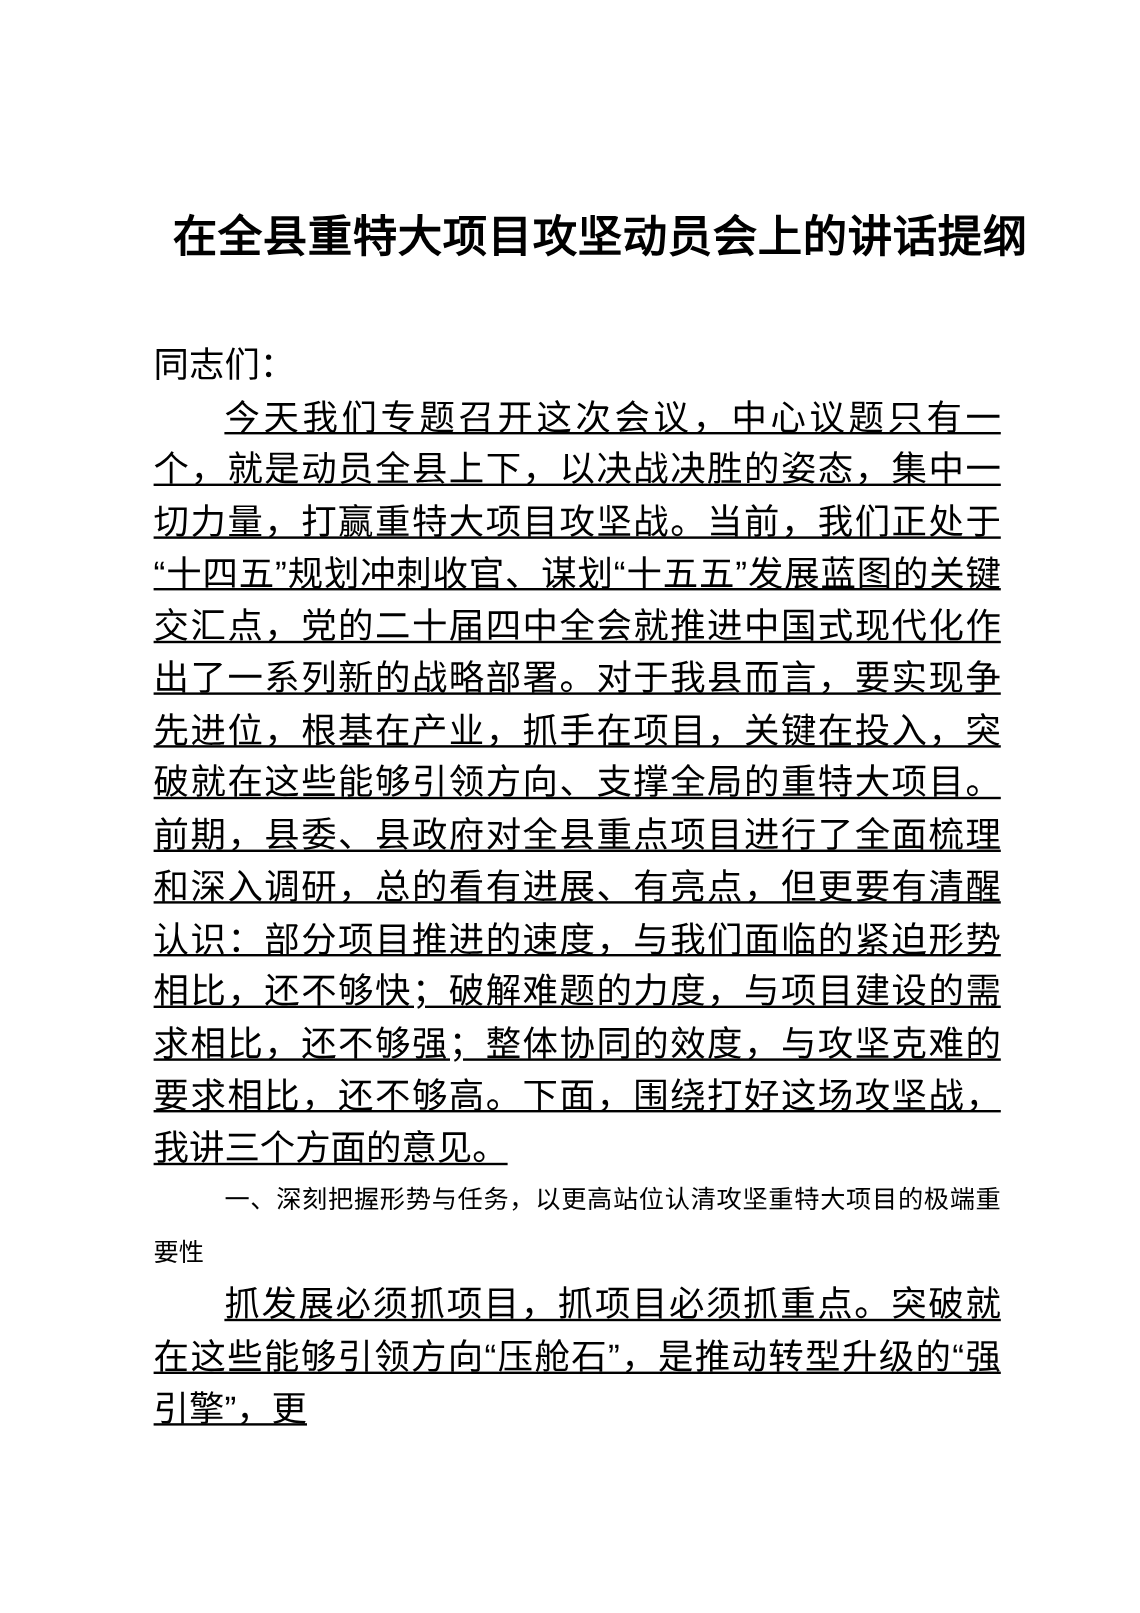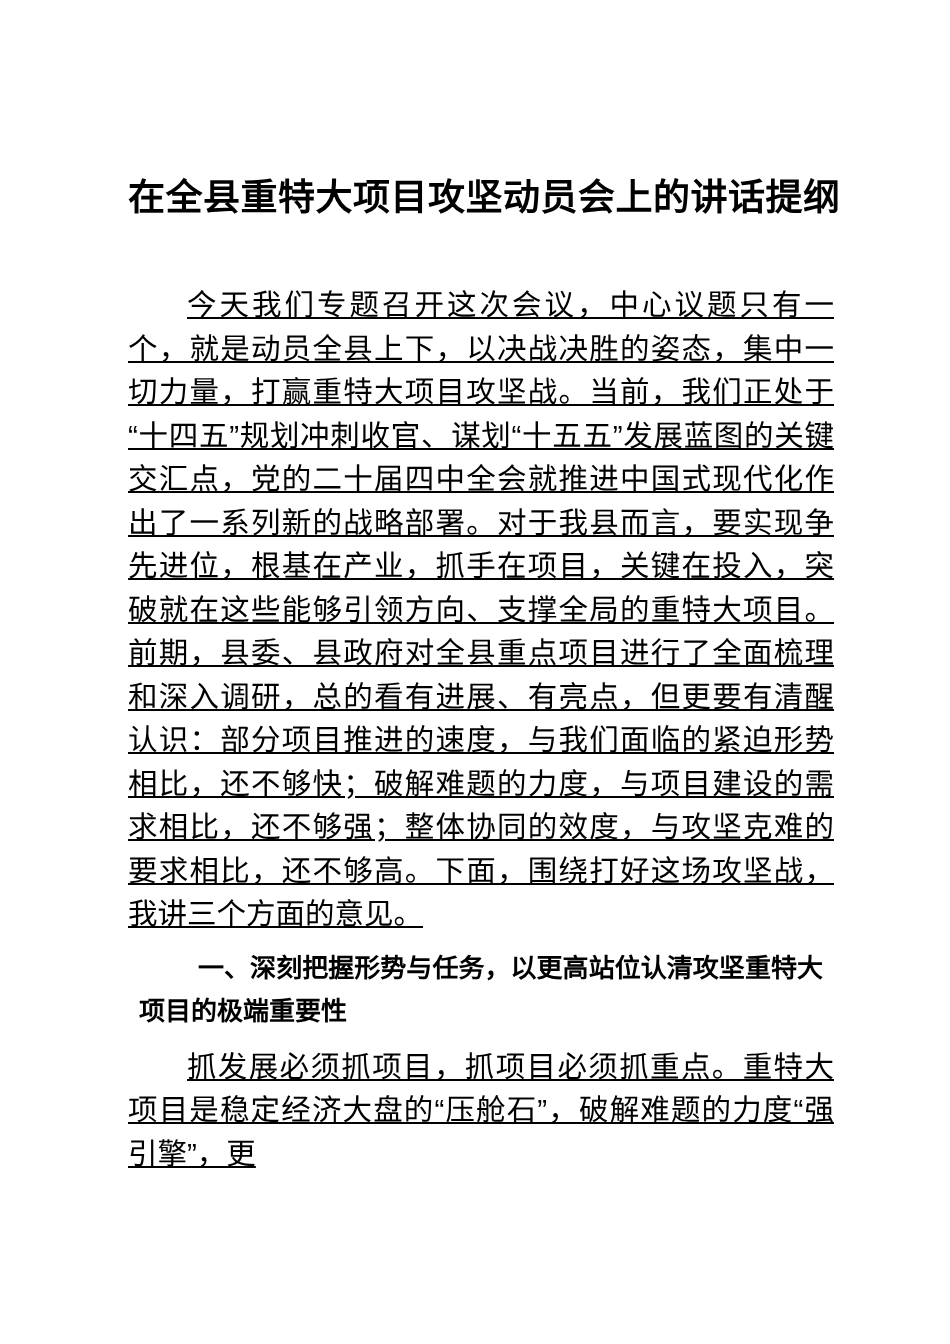--- a/index.html
+++ b/index.html
@@ -33,21 +33,21 @@
   .doc-title {
     margin: 0;
     padding: 0;
     font-size: 37px;
     font-weight: 700;
     line-height: 1.18;
     letter-spacing: 0.5px;
     text-align: center;
     color: #000000;
     position: absolute;
-    left: 0;
+    left: 16px;
     top: 176px;
     width: 706px;
     white-space: nowrap;
   }
 
   
   .body-block {
     position: absolute;
     left: 0;
     top: 283px;
@@ -66,47 +66,48 @@
     letter-spacing: 0px;
     word-break: break-all;
   }
 
   p.para.indent {
     text-indent: 59px;
     text-decoration: underline;
   }
 
   p.heading {
-    margin: 11px;
+    margin: 0;
     padding: 0;
-    font-size: 26px;
-    font-weight: 700;
+    font-size: 21px;
+    font-weight: 400;
     line-height: 43.5px;
     text-align: justify;
     text-justify: inter-ideograph;
     text-indent: 59px;
     color: #000000;
     word-break: break-all;
   }
 </style>
 </head>
 <body>
 
 <div class="page">
 
   <div class="content">
 
     <h1 class="doc-title">在全县重特大项目攻坚动员会上的讲话提纲</h1>
 
     <div class="body-block">
 
+      <p class="para">同志们：</p>
 
       <p class="para indent">今天我们专题召开这次会议，中心议题只有一个，就是动员全县上下，以决战决胜的姿态，集中一切力量，打赢重特大项目攻坚战。当前，我们正处于“十四五”规划冲刺收官、谋划“十五五”发展蓝图的关键交汇点，党的二十届四中全会就推进中国式现代化作出了一系列新的战略部署。对于我县而言，要实现争先进位，根基在产业，抓手在项目，关键在投入，突破就在这些能够引领方向、支撑全局的重特大项目。前期，县委、县政府对全县重点项目进行了全面梳理和深入调研，总的看有进展、有亮点，但更要有清醒认识：部分项目推进的速度，与我们面临的紧迫形势相比，还不够快；破解难题的力度，与项目建设的需求相比，还不够强；整体协同的效度，与攻坚克难的要求相比，还不够高。下面，围绕打好这场攻坚战，我讲三个方面的意见。</p>
 
       <p class="heading">一、深刻把握形势与任务，以更高站位认清攻坚重特大项目的极端重要性</p>
 
-      <p class="para indent">抓发展必须抓项目，抓项目必须抓重点。重特大项目是稳定经济大盘的“压舱石”，破解难题的力度“强引擎”，更</p>
+      <p class="para indent">抓发展必须抓项目，抓项目必须抓重点。突破就在这些能够引领方向“压舱石”，是推动转型升级的“强引擎”，更</p>
 
     </div>
 
   </div>
 
 </div>
 
 </body></html>

